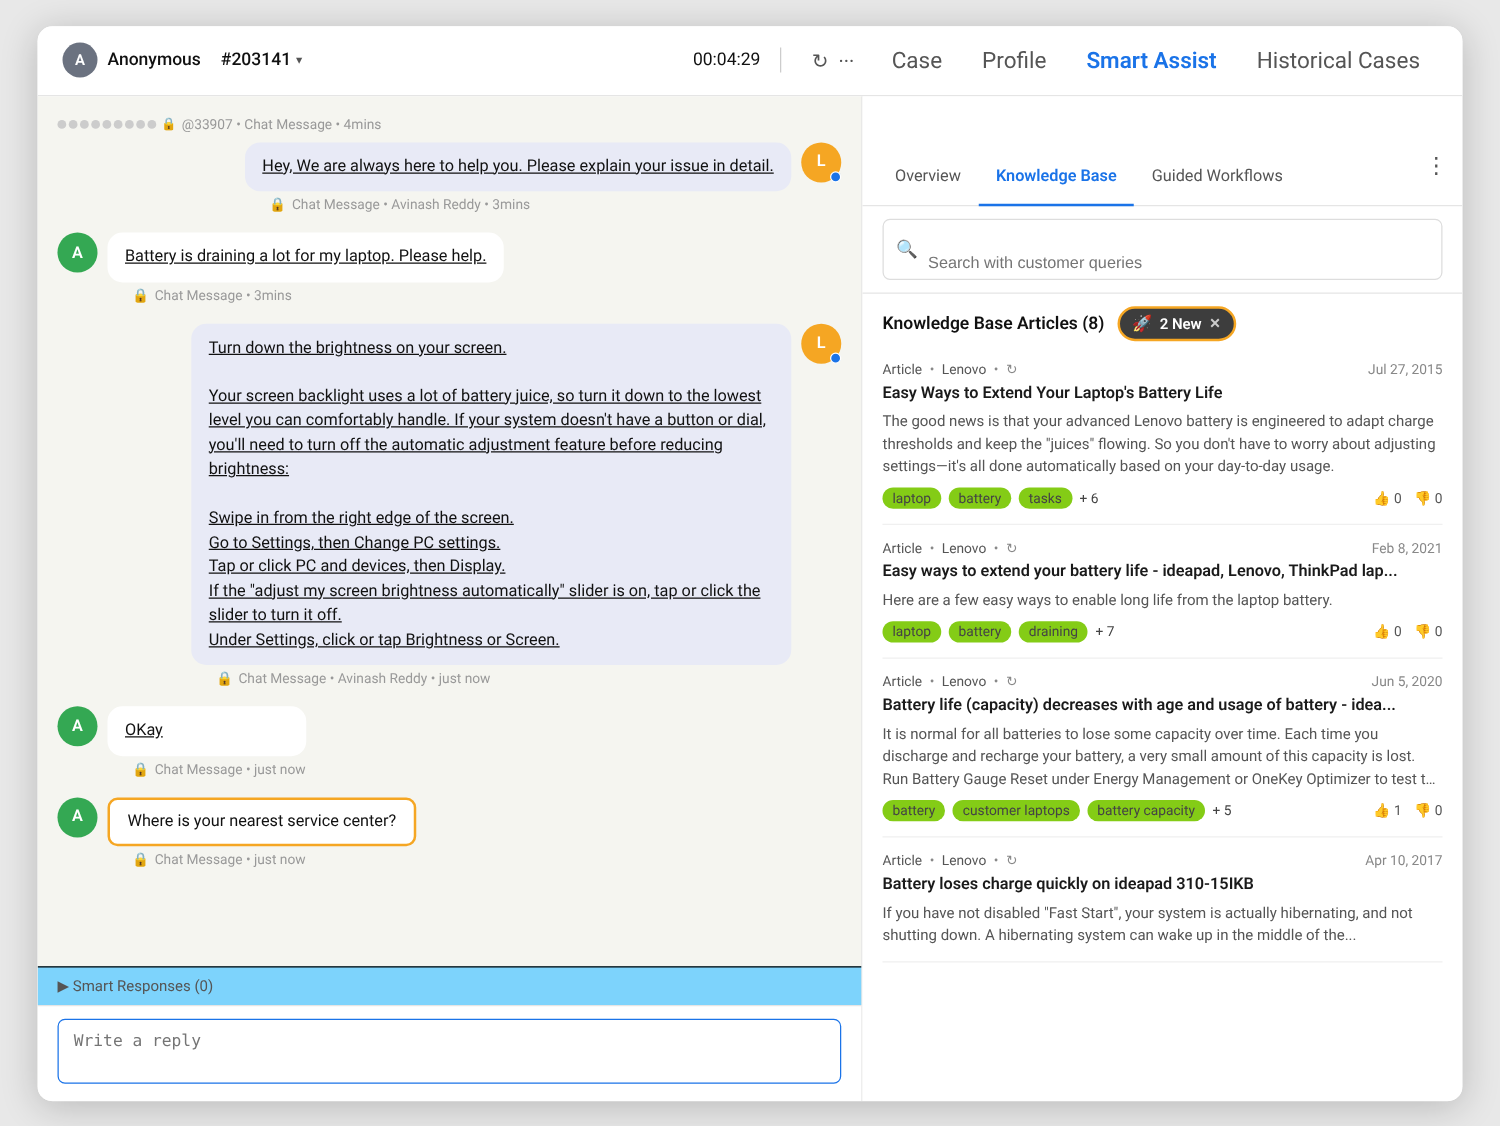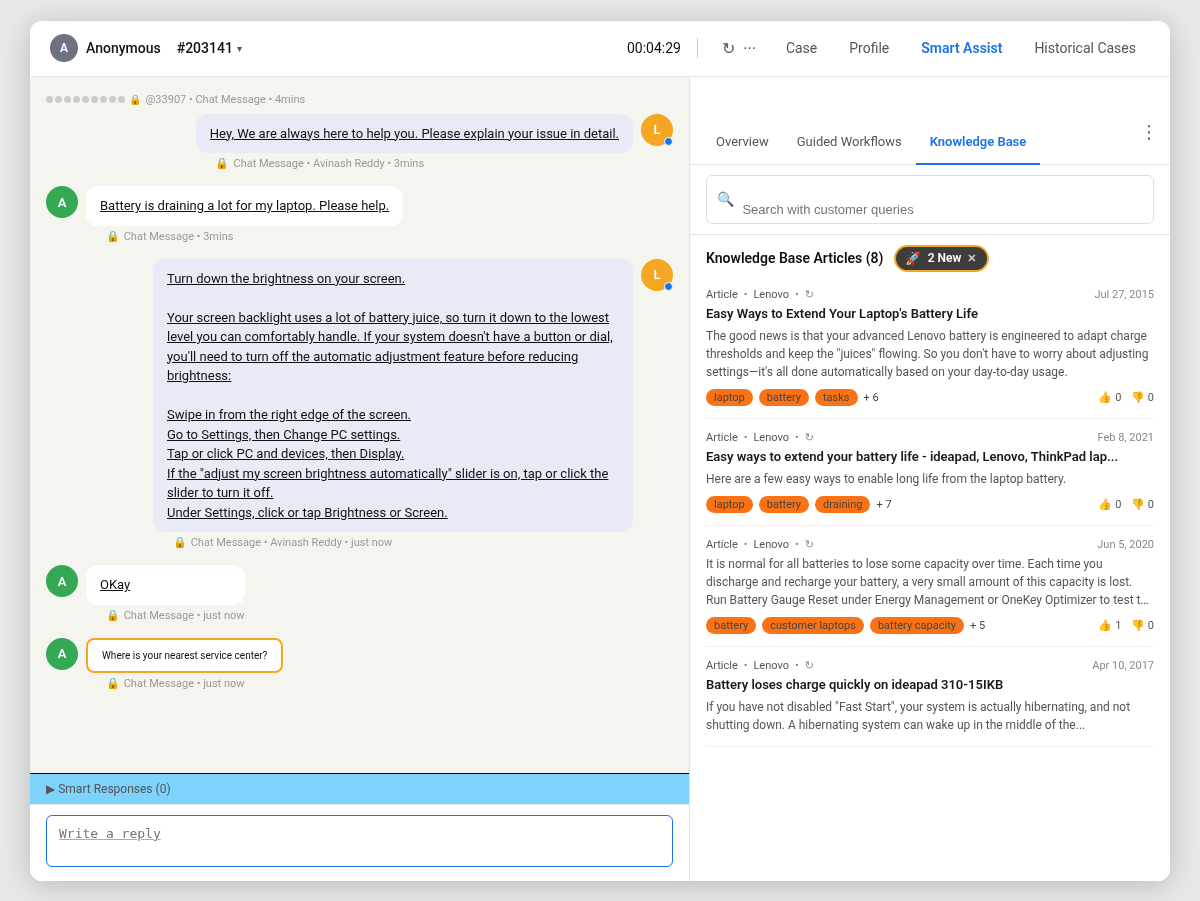--- a/index.html
+++ b/index.html
@@ -52,21 +52,21 @@
     .timer {
       font-size: 14px; color: #111; margin-right: 16px;
     }
     .divider-v { width: 1px; height: 20px; background: #ccc; margin-right: 16px; }
     .header-icon { font-size: 16px; color: #555; cursor: pointer; margin-left: 8px; }
     .right-nav {
       display: flex; align-items: center; gap: 4px;
     }
     .nav-tab {
       padding: 8px 14px;
-      font-size: 14px; color: #555;
+      font-size: 18px; color: #555;
       cursor: pointer; border-radius: 4px;
     }
     .nav-tab.active { color: #1a73e8; font-weight: 600; }
 
     
     .main-content {
       display: flex;
       flex: 1;
       overflow: hidden;
     }
@@ -139,21 +139,21 @@
       font-size: 11px; color: #999;
       display: flex; align-items: center; gap: 4px;
       margin-top: 4px;
       padding: 0 8px;
     }
     .highlighted-msg {
       border: 2px solid #f5a623;
       border-radius: 8px;
       padding: 10px 14px;
       background: #fff;
-      font-size: 10px;
+      font-size: 13px;
       color: #111;
       margin: 0 8px;
       max-width: 360px;
     }
     .smart-responses {
       padding: 8px 16px;
       font-size: 12px;
       color: #555;
       cursor: pointer;
       border-top: 1px solid #000000;
@@ -166,21 +166,20 @@
     }
     .reply-input {
       width: 100%;
       border: 1.5px solid #1a73e8;
       border-radius: 6px;
       padding: 10px 12px;
       font-size: 13px;
       color: #aaa;
       outline: none;
       resize: none;
-      text-decoration: underline;
     }
 
     
     .right-panel {
       flex: 1;
       display: flex;
       flex-direction: column;
       background: #fff;
     }
     .right-sub-tabs {
@@ -286,21 +285,21 @@
       white-space: nowrap; overflow: hidden; text-overflow: ellipsis;
     }
     .article-desc {
       font-size: 12px; color: #555; line-height: 1.5;
       display: -webkit-box;
       -webkit-line-clamp: 3;
       -webkit-box-orient: vertical;
       overflow: hidden;
     }
     .tag {
-      background: #f97316;
+      background: #84cc16;
       border-radius: 12px;
       padding: 2px 8px;
       font-size: 11px;
       color: #444;
     }
     .tag-more { font-size: 11px; color: #444; }
     .article-votes {
       display: flex;
       align-items: center;
       gap: 10px;
@@ -503,22 +502,22 @@
 
       <div class="reply-box">
         <textarea class="reply-input" rows="2" placeholder="Write a reply" style=""></textarea>
       </div>
     </div>
 
     <div class="right-panel">
 
       <div class="right-sub-tabs">
         <div class="sub-tab">Overview</div>
+        <div class="sub-tab active">Knowledge Base</div>
         <div class="sub-tab">Guided Workflows</div>
-        <div class="sub-tab active">Knowledge Base</div>
         <span class="more-icon">⋮</span>
       </div>
 
       <div class="search-bar-wrap">
         <div class="search-bar">
           <span class="search-icon">🔍</span>
           <input class="search-input" type="text" placeholder="Search with customer queries" style="">
         </div>
       </div>
 
@@ -591,20 +590,21 @@
           <div class="article-meta">
             <div class="article-meta-left">
               <span class="article-type">Article</span>
               <span>•</span>
               <span class="article-source">Lenovo</span>
               <span>•</span>
               <span class="refresh-icon">↻</span>
             </div>
             <span class="article-date">Jun 5, 2020</span>
           </div>
+          <div class="article-title">Battery life (capacity) decreases with age and usage of battery - idea...</div>
           <div class="article-desc">It is normal for all batteries to lose some capacity over time. Each time you discharge and recharge your battery, a very small amount of this capacity is lost. Run Battery Gauge Reset under Energy Management or OneKey Optimizer to test the battery runtime. Read more at Easy ways to extend your battery life.</div>
           <div class="tags-row">
             <div class="tags-left">
               <span class="tag">battery</span>
               <span class="tag">customer laptops</span>
               <span class="tag">battery capacity</span>
               <span class="tag-more">+ 5</span>
             </div>
             <div class="article-votes">
               <span class="vote">👍 1</span>

